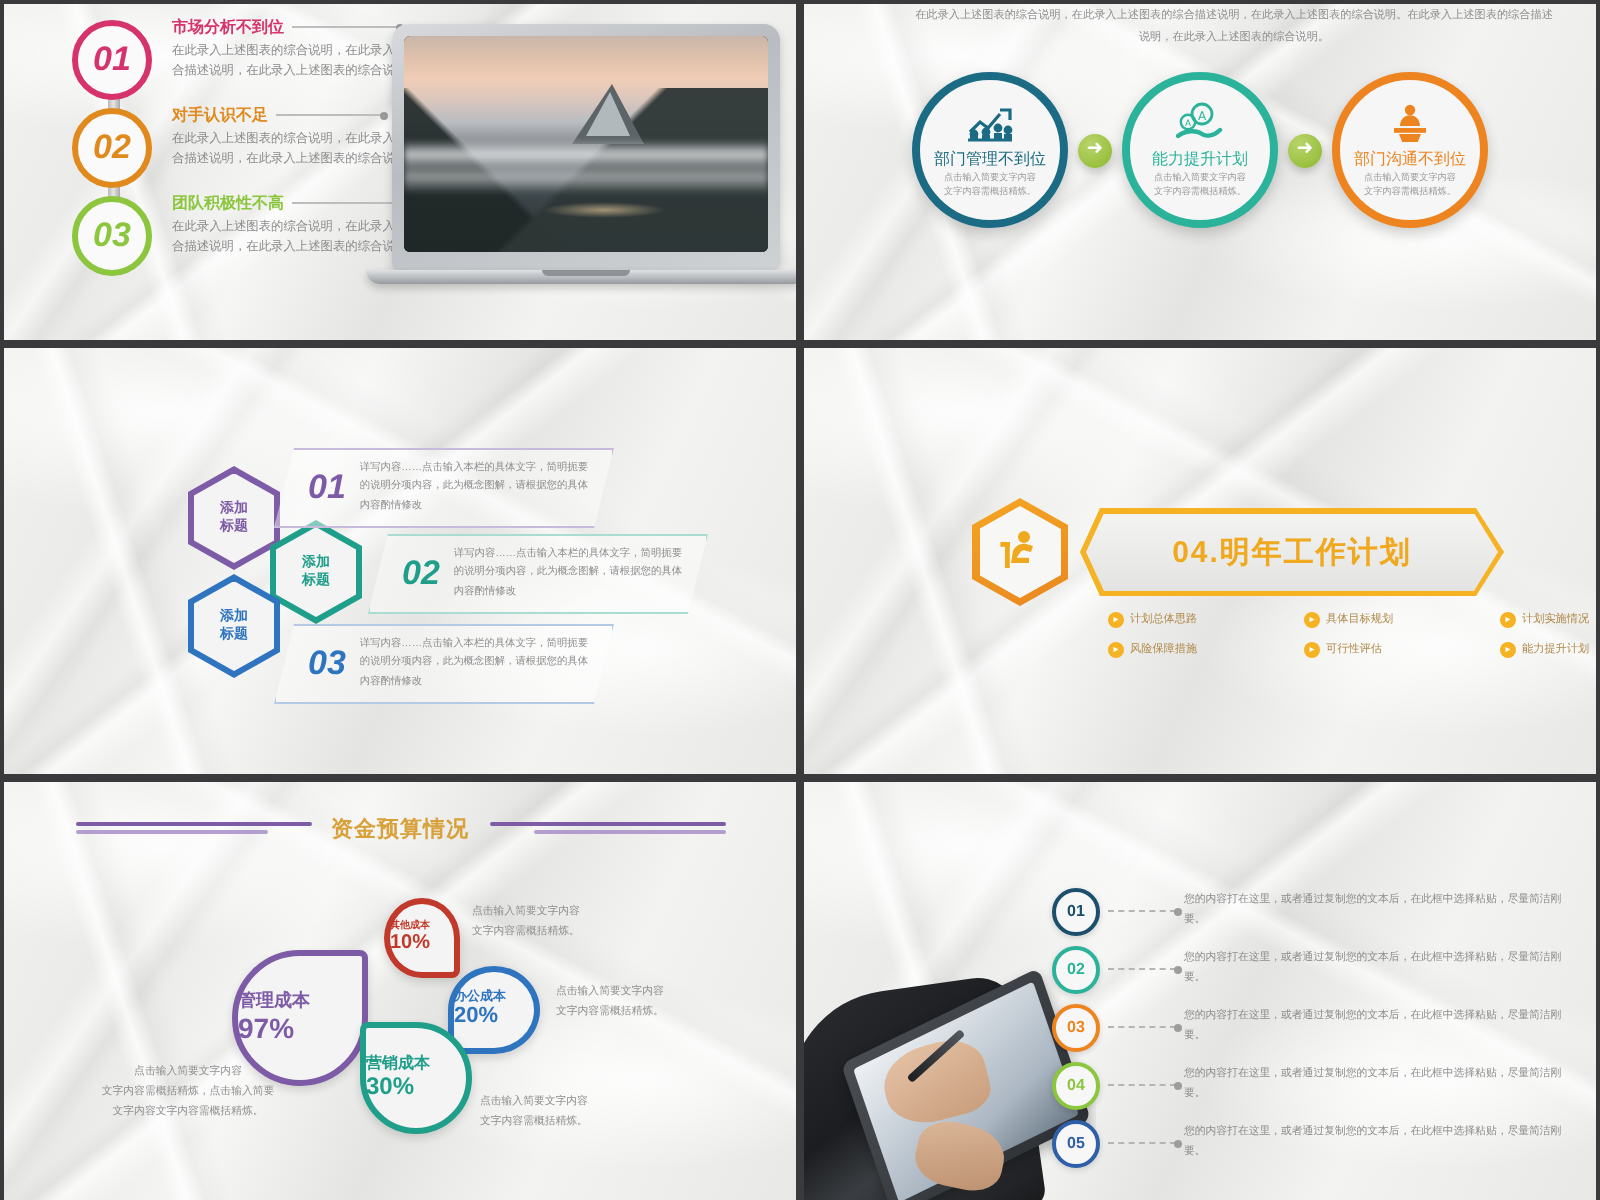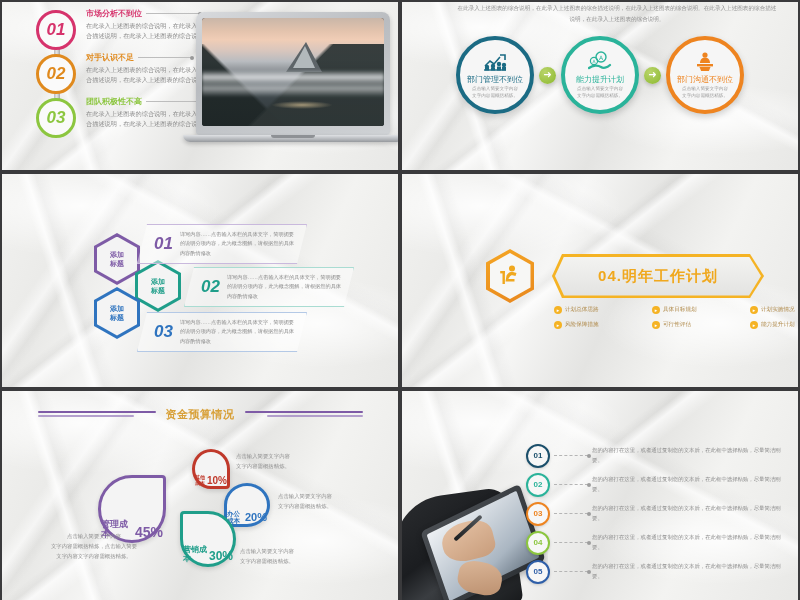--- a/index.html
+++ b/index.html
@@ -134,21 +134,21 @@
             display: flex; align-items: center; justify-content: center; }
   .banner .btxt { position: relative; z-index: 3; font-size: 15px; font-weight: bold; color: #f0a81e; letter-spacing: 1px; }
   .plan-items { position: absolute; display: grid; grid-template-columns: repeat(3, 98px); gap: 7px 0; }
   .plan-it { display: flex; align-items: center; gap: 3px; font-size: 5.6px; color: #b08a4a; }
   .plan-it .dot { width: 8px; height: 8px; border-radius: 50%; background: #f5b324;
                   display: flex; align-items: center; justify-content: center; flex: none; }
   .plan-it .dot span { color: #fff; font-size: 5px; line-height: 1; }
 
   
   .petal { position: absolute; border-radius: 50% 50% 50% 4px; background: #f4f4f4;
-           display: flex; flex-direction: row; align-items: flex-end; justify-content: center;
+           display: flex; flex-direction: column; align-items: flex-start; justify-content: center;
            box-shadow: 0 2px 5px rgba(0,0,0,.14); }
   .petal .pl { font-size: 9px; font-weight: bold; line-height: 1.1; }
   .petal .pv { font-size: 14px; font-weight: bold; line-height: 1.15; }
   .note { position: absolute; font-size: 5.4px; line-height: 1.85; color: #8f8f8f; }
 
   
   .photo { position: absolute; left: 0; bottom: 0; width: 146px; height: 140px; overflow: hidden; }
   .suit { position: absolute; left: -6px; bottom: -8px; width: 120px; height: 118px;
           background: linear-gradient(150deg,#2b2d30 0%,#1b1d20 42%,#3a3d41 60%,#17191b 100%);
           border-radius: 44% 18% 8% 6%; transform: rotate(-8deg); }
@@ -327,21 +327,21 @@
       <div class="inner">
         <svg width="26" height="26" viewBox="0 0 26 26">
           <circle cx="15" cy="5.5" r="3" fill="#f0a81e"></circle>
           <path d="M9.5 12.5c1.5-3 4-4 6.5-3.5l3.5 1-1 3-3-.8c-1.2-.2-2 .4-2.6 1.3l-1.6 2.4h6.2v2.6H8.5z" fill="#f0a81e"></path>
           <rect x="5.5" y="8" width="2.4" height="13" fill="#f0a81e"></rect>
           <rect x="3.2" y="8" width="4.8" height="2.4" fill="#f0a81e"></rect>
         </svg>
       </div>
     </div>
 
-    <div class="banner" style="left:150px;top:80px;width:212px">
+    <div class="banner" style="left:138px;top:80px;width:212px">
       <div class="inr"></div>
       <div class="btxt">04.明年工作计划</div>
     </div>
 
     <div class="plan-items" style="left:152px;top:132px">
       <div class="plan-it">
           <span class="dot">
             <span>▸</span>
           </span>
           <span>计划总体思路</span>
@@ -385,23 +385,23 @@
           <i style="background:#7e5ba6"></i>
           <i style="background:#a78fc6"></i>
         </div>
       <div class="tt" style="color:#d8a13a">资金预算情况</div>
       <div class="sect-line rev">
           <i style="background:#7e5ba6"></i>
           <i style="background:#a78fc6"></i>
         </div>
     </div>
 
-    <div class="petal" style="left:96px;top:84px;width:68px;height:68px;border:3px solid #7e5ba6;border-radius:50% 4px 50% 50%;">
+    <div class="petal" style="left:114px;top:84px;width:68px;height:68px;border:3px solid #7e5ba6;border-radius:50% 4px 50% 50%;">
       <div class="pl" style="color:#7e5ba6">管理成本</div>
-      <div class="pv" style="color:#7e5ba6">45%</div>
+      <div class="pv" style="color:#7e5ba6">97%</div>
     </div>
 
     <div class="petal" style="left:190px;top:58px;width:38px;height:40px;border:3px solid #c0392b;border-radius:50% 50% 4px 50%;">
       <div class="pl" style="color:#c0392b;font-size:5px">其他成本</div>
       <div class="pv" style="color:#c0392b;font-size:10px">10%</div>
     </div>
 
     <div class="petal" style="left:222px;top:92px;width:46px;height:44px;border:3px solid #2f74bf;border-radius:50% 50% 50% 4px;">
       <div class="pl" style="color:#2f74bf;font-size:6.5px">办公成本</div>
       <div class="pv" style="color:#2f74bf;font-size:11px">20%</div>

